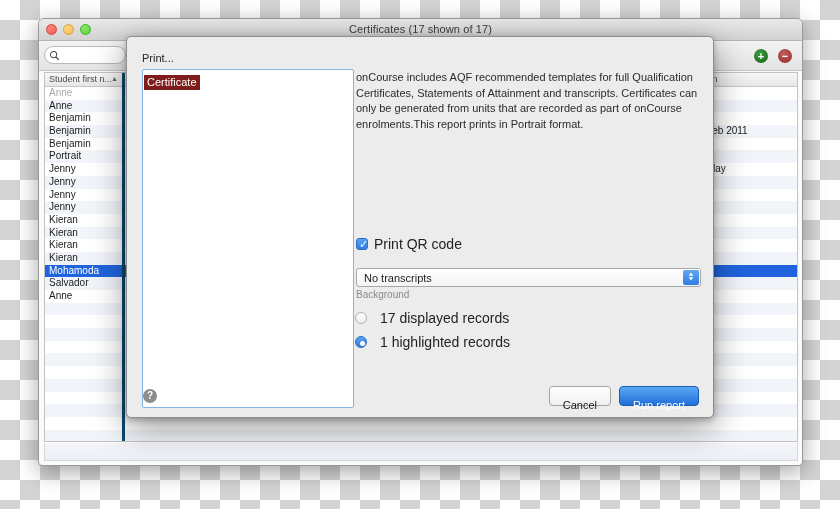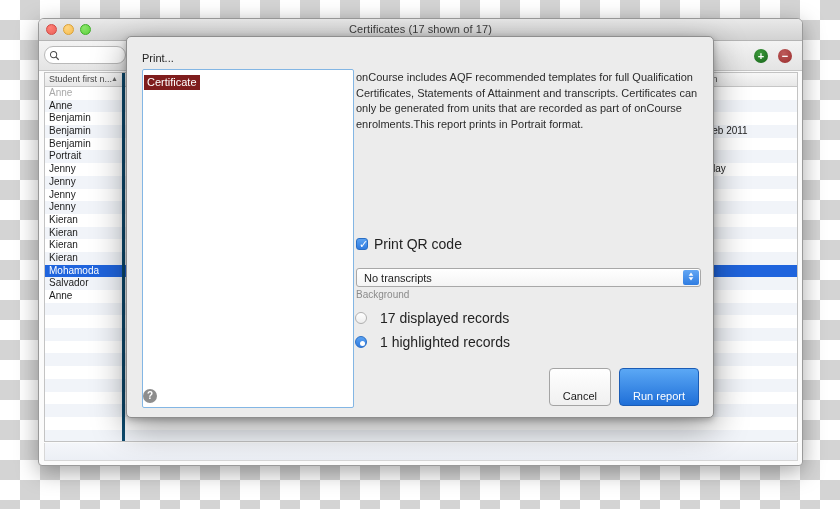--- a/index.html
+++ b/index.html
@@ -211,21 +211,21 @@
     position: absolute; left: 16px; bottom: 14px;
     width: 14px; height: 14px; border-radius: 50%;
     background: #8d8d8d; color: #fff;
     font-size: 10px; font-weight: bold; text-align: center; line-height: 14px;
   }
   #dialog-buttons {
     position: absolute; right: 14px; bottom: 11px;
     display: flex; gap: 8px; align-items: center;
   }
   .dlg-btn {
-    font-size: 11px; height: 20px; padding: 18px 13px;
+    font-size: 11px; height: 20px; padding: 9px 13px;
     border-radius: 4px; line-height: 19px;
     border: 1px solid #a4a4a4;
     background: linear-gradient(#ffffff, #f0f0f0);
     color: #1b1b1b;
   }
   .dlg-btn.primary {
     background: linear-gradient(#5ba8f5, #1f6fd8);
     border-color: #1b5cb5; color: #fff;
   }
 </style>

